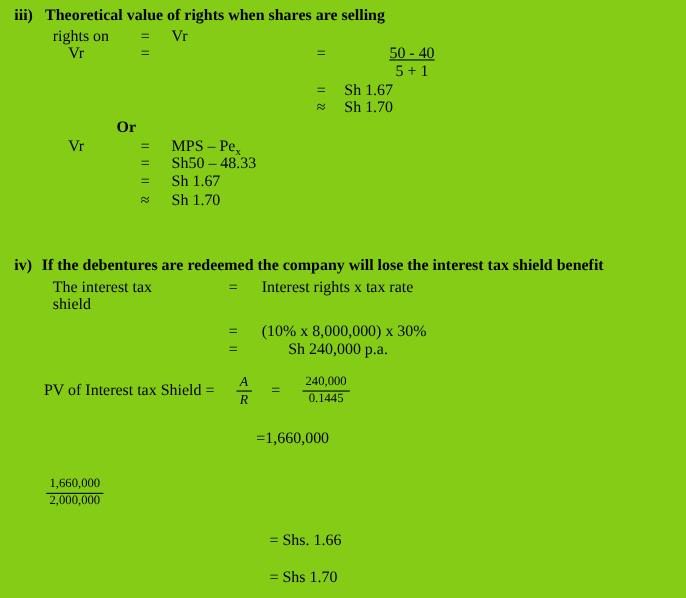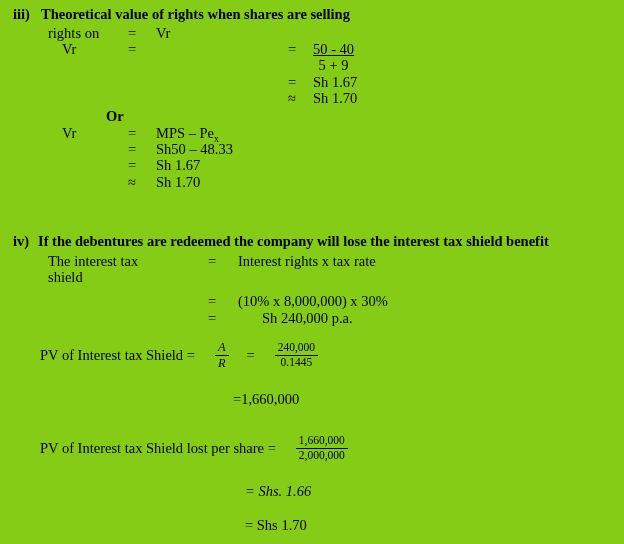--- a/index.html
+++ b/index.html
@@ -11,21 +11,21 @@
     background: #84cc16;
     color: #000000;
     font-family: "Liberation Serif", serif;
     font-size: 14.5px;
     line-height: 1.12;
     overflow: hidden;
   }
   .abs { position: absolute; white-space: nowrap; }
   .b { font-weight: bold; }
   .u { text-decoration: underline; }
-  .center { text-align: center; }
+  .center { text-align: center; margin-left: 41px; }
   .den-pad { padding-left: 3px; }
   sub { font-size: 10px; line-height: 0; }
   
   .mfrac {
     display: inline-flex;
     flex-direction: column;
     align-items: center;
     font-size: 11.5px;
     line-height: 1.2;
     vertical-align: middle;
@@ -47,21 +47,21 @@
 
   <div class="abs" style="left:48px; top:25px;">rights on</div>
   <div class="abs" style="left:128px; top:25px;">=</div>
   <div class="abs" style="left:156px; top:25px;">Vr</div>
 
   <div class="abs" style="left:62px; top:41px;">Vr</div>
   <div class="abs" style="left:128px; top:41px;">=</div>
   <div class="abs" style="left:288px; top:41px;">=</div>
   <div class="abs center" style="left:313px; top:41px;">
     <div class="u">50 - 40</div>
-    <div>5 + 9</div>
+    <div>5 + 1</div>
   </div>
 
   <div class="abs" style="left:288px; top:74px;">=</div>
   <div class="abs" style="left:313px; top:74px;">Sh 1.67</div>
   <div class="abs" style="left:288px; top:90px;">≈</div>
   <div class="abs" style="left:313px; top:90px;">Sh 1.70</div>
 
   <div class="abs b" style="left:75px; top:108px;margin-left:31px;">Or</div>
 
   <div class="abs" style="left:62px; top:125px;">Vr</div>
@@ -101,23 +101,22 @@
     <span>=</span>
     <span class="mfrac">
       <span class="mnum">240,000</span>
       <span class="mden">0.1445</span>
     </span>
   </div>
 
   <div class="abs" style="left:233px; top:391px;">=1,660,000</div>
 
   <div class="abs eqline" style="left:40px; top:433px; height:30px;">
-    <span>PV of Interest tax Shield lost per share =</span>
     <span class="mfrac">
       <span class="mnum">1,660,000</span>
       <span class="mden">2,000,000</span>
     </span>
   </div>
 
-  <div class="abs" style="left:245px; top:483px;font-style:italic;">= Shs. 1.66</div>
+  <div class="abs" style="left:245px; top:483px;">= Shs. 1.66</div>
   <div class="abs" style="left:245px; top:517px;">= Shs 1.70</div>
 
 </div>
 
 </body></html>

